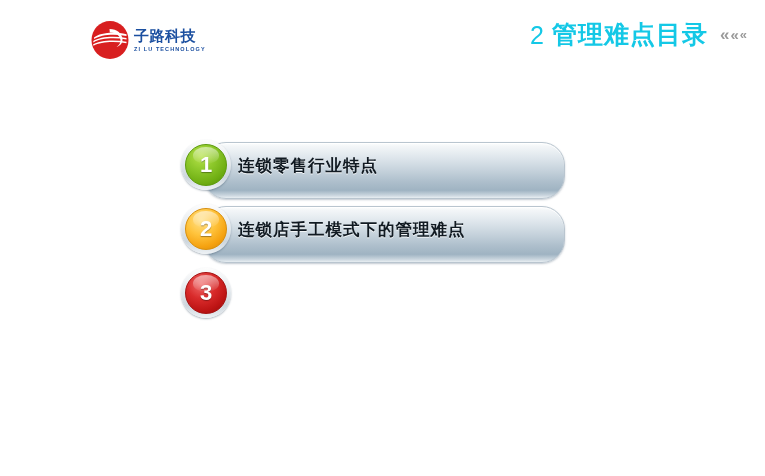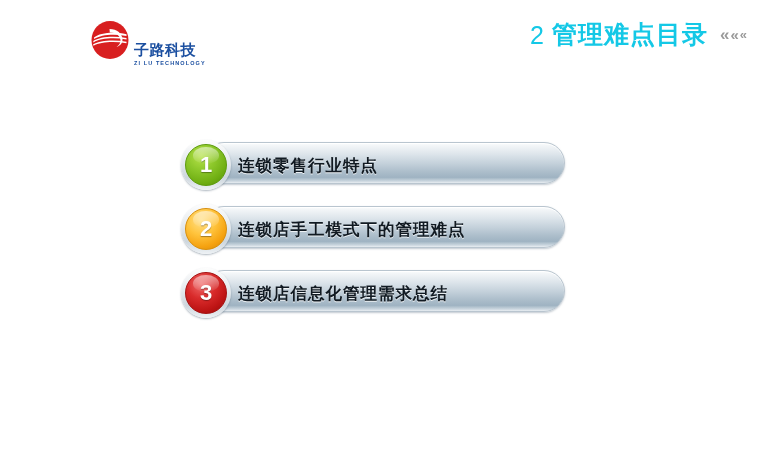--- a/index.html
+++ b/index.html
@@ -43,21 +43,21 @@
     position: absolute;
     left: 0;
     top: 0;
     width: 40px;
     height: 40px;
   }
 
   .logo-text-wrap {
     position: absolute;
     left: 44px;
-    top: 22px;
+    top: 8px;
     width: 96px;
     height: 30px;
   }
 
   .logo-cn {
     display: block;
     font-family: "DejaVu Sans", "Liberation Sans", sans-serif;
     font-size: 15px;
     font-weight: bold;
     color: #1b4fa0;
@@ -133,21 +133,21 @@
     position: relative;
     height: 50px;
     margin-bottom: 14px;
   }
 
   .bar {
     position: absolute;
     left: 203px;
     top: 2px;
     width: 362px;
-    height: 42px;
+    height: 57px;
     border-radius: 23px;
     background:
       linear-gradient(to bottom,
         #fdfefe 0%,
         #f3f6f8 6%,
         #dde5eb 28%,
         #c3d0da 52%,
         #aebfcc 70%,
         #9fb3c2 86%,
         #c9d5de 95%,
@@ -290,23 +290,20 @@
         <span class="bar-label">连锁店手工模式下的管理难点</span>
       </div>
       <div class="badge badge-orange">
         <div class="badge-inner">
           <span class="badge-num">2</span>
         </div>
       </div>
     </div>
 
     <div class="list-item">
-      <div class="bar">
-        <span class="bar-label">连锁店信息化管理需求总结</span>
-      </div>
       <div class="badge badge-red">
         <div class="badge-inner">
           <span class="badge-num">3</span>
         </div>
       </div>
     </div>
 
   </div>
 
 </div>

